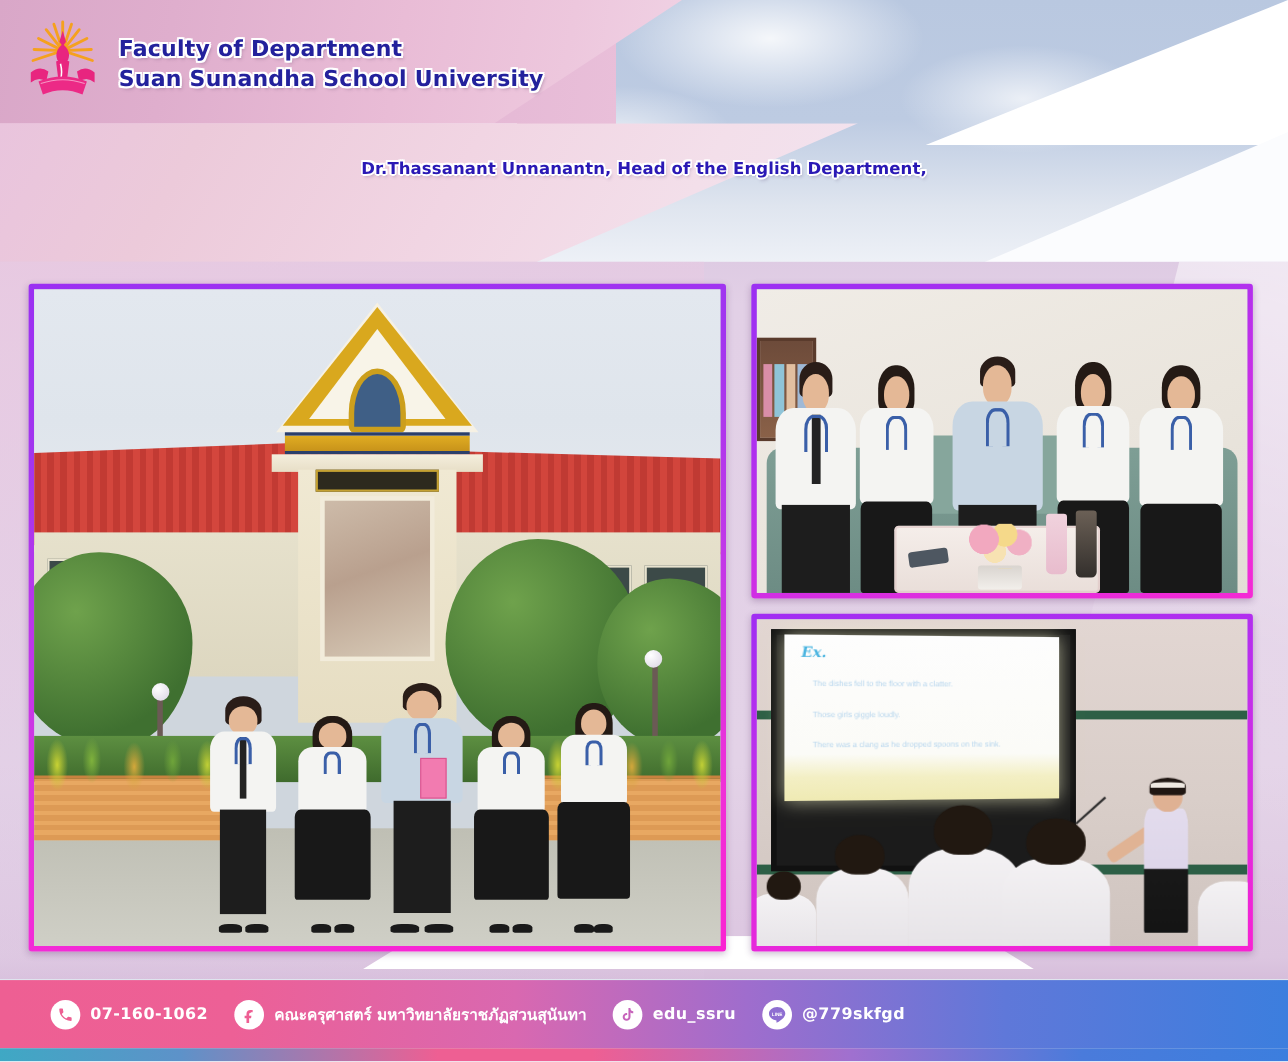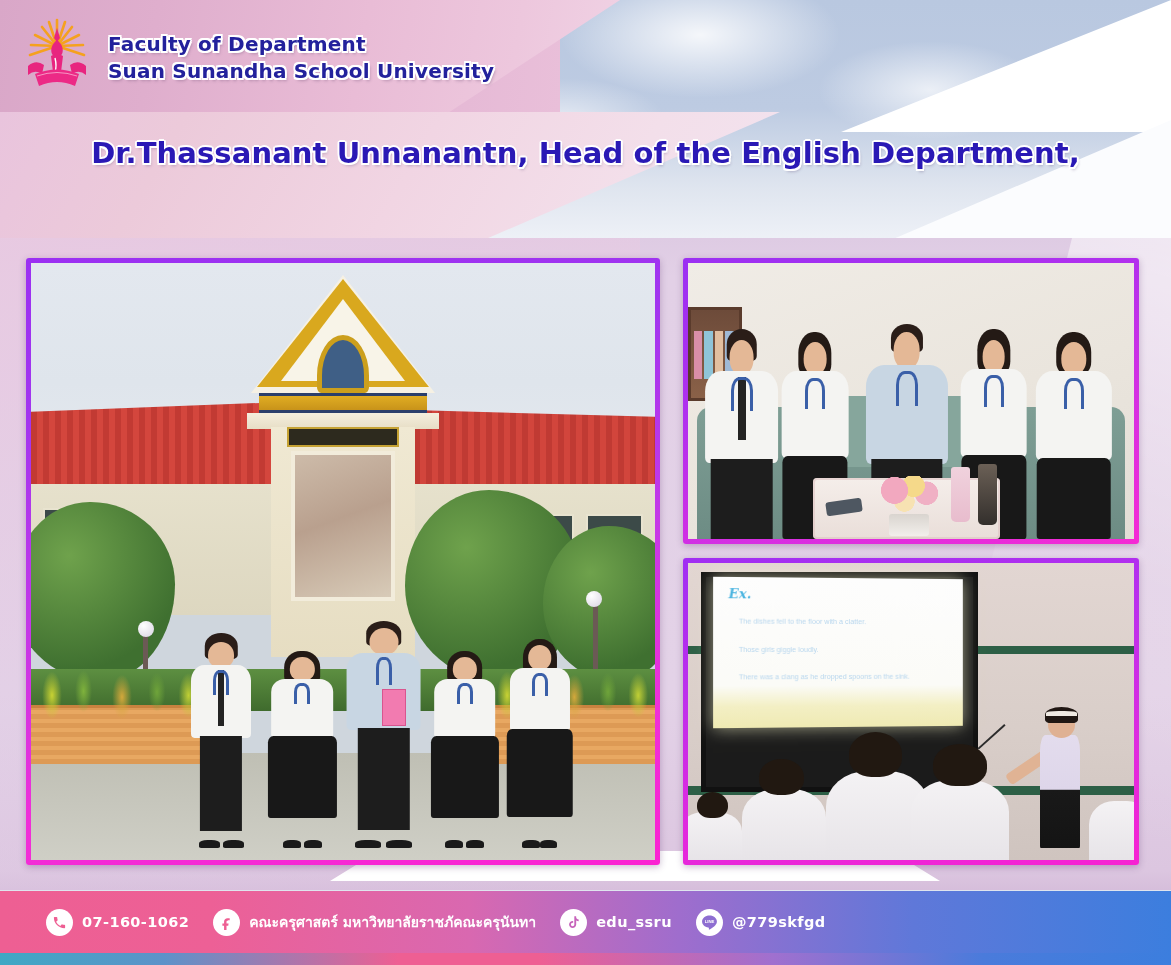--- a/index.html
+++ b/index.html
@@ -99,21 +99,21 @@
   }
 
   
   .title-wrap {
     position:absolute; left:0; top:132px; width:1171px; z-index:6;
     text-align:center;
   }
   .title-line {
     font-family:"DejaVu Sans", sans-serif;
     font-weight:bold;
-    font-size:29px;
+    font-size:15px;
     line-height:42px;
     color:#2a19b5;
     letter-spacing:.1px;
     text-shadow:
       -1.5px -1.5px 0 #fff, 1.5px -1.5px 0 #fff,
       -1.5px  1.5px 0 #fff, 1.5px  1.5px 0 #fff,
       0 -1.7px 0 #fff, 0 1.7px 0 #fff, -1.7px 0 0 #fff, 1.7px 0 0 #fff,
       1.5px 2.5px 3px rgba(80,60,110,.3);
     white-space:nowrap;
   }
@@ -576,21 +576,21 @@
         </span>
         <span class="ftext">07-160-1062</span>
       </div>
 
       <div class="foot-item">
         <span class="ficon">
           <svg width="15" height="15" viewBox="0 0 24 24">
             <path fill="#ee5f93" d="M14.8 8.3h2.3V5.2c-.4-.05-1.8-.2-3.4-.2-3.3 0-5.6 2.1-5.6 5.9v2.6H5.4v3.5h2.7V24h3.9v-7h2.8l.5-3.5h-3.3v-2.3c0-1 .3-1.9 1.8-1.9z"></path>
           </svg>
         </span>
-        <span class="ftext ftext-th">คณะครุศาสตร์ มหาวิทยาลัยราชภัคณะครุนันทา</span>
+        <span class="ftext ftext-th">คณะครุศาสตร์ มหาวิทยาลัยราชภัฏสวนสุนันทา</span>
       </div>
 
       <div class="foot-item">
         <span class="ficon">
           <svg width="15" height="15" viewBox="0 0 24 24">
             <path fill="#c764bb" d="M16.2 2h-2.9v13.1c0 1.5-1.2 2.7-2.7 2.7s-2.7-1.2-2.7-2.7 1.2-2.7 2.7-2.7c.3 0 .6.05.85.14V9.5c-.28-.04-.56-.06-.85-.06-3.1 0-5.7 2.6-5.7 5.7s2.6 5.7 5.7 5.7 5.7-2.6 5.7-5.7V8.6c1.1.8 2.5 1.3 4 1.3V7c-2.3 0-4.1-1.8-4.1-4V2z"></path>
           </svg>
         </span>
         <span class="ftext">edu_ssru</span>
       </div>

